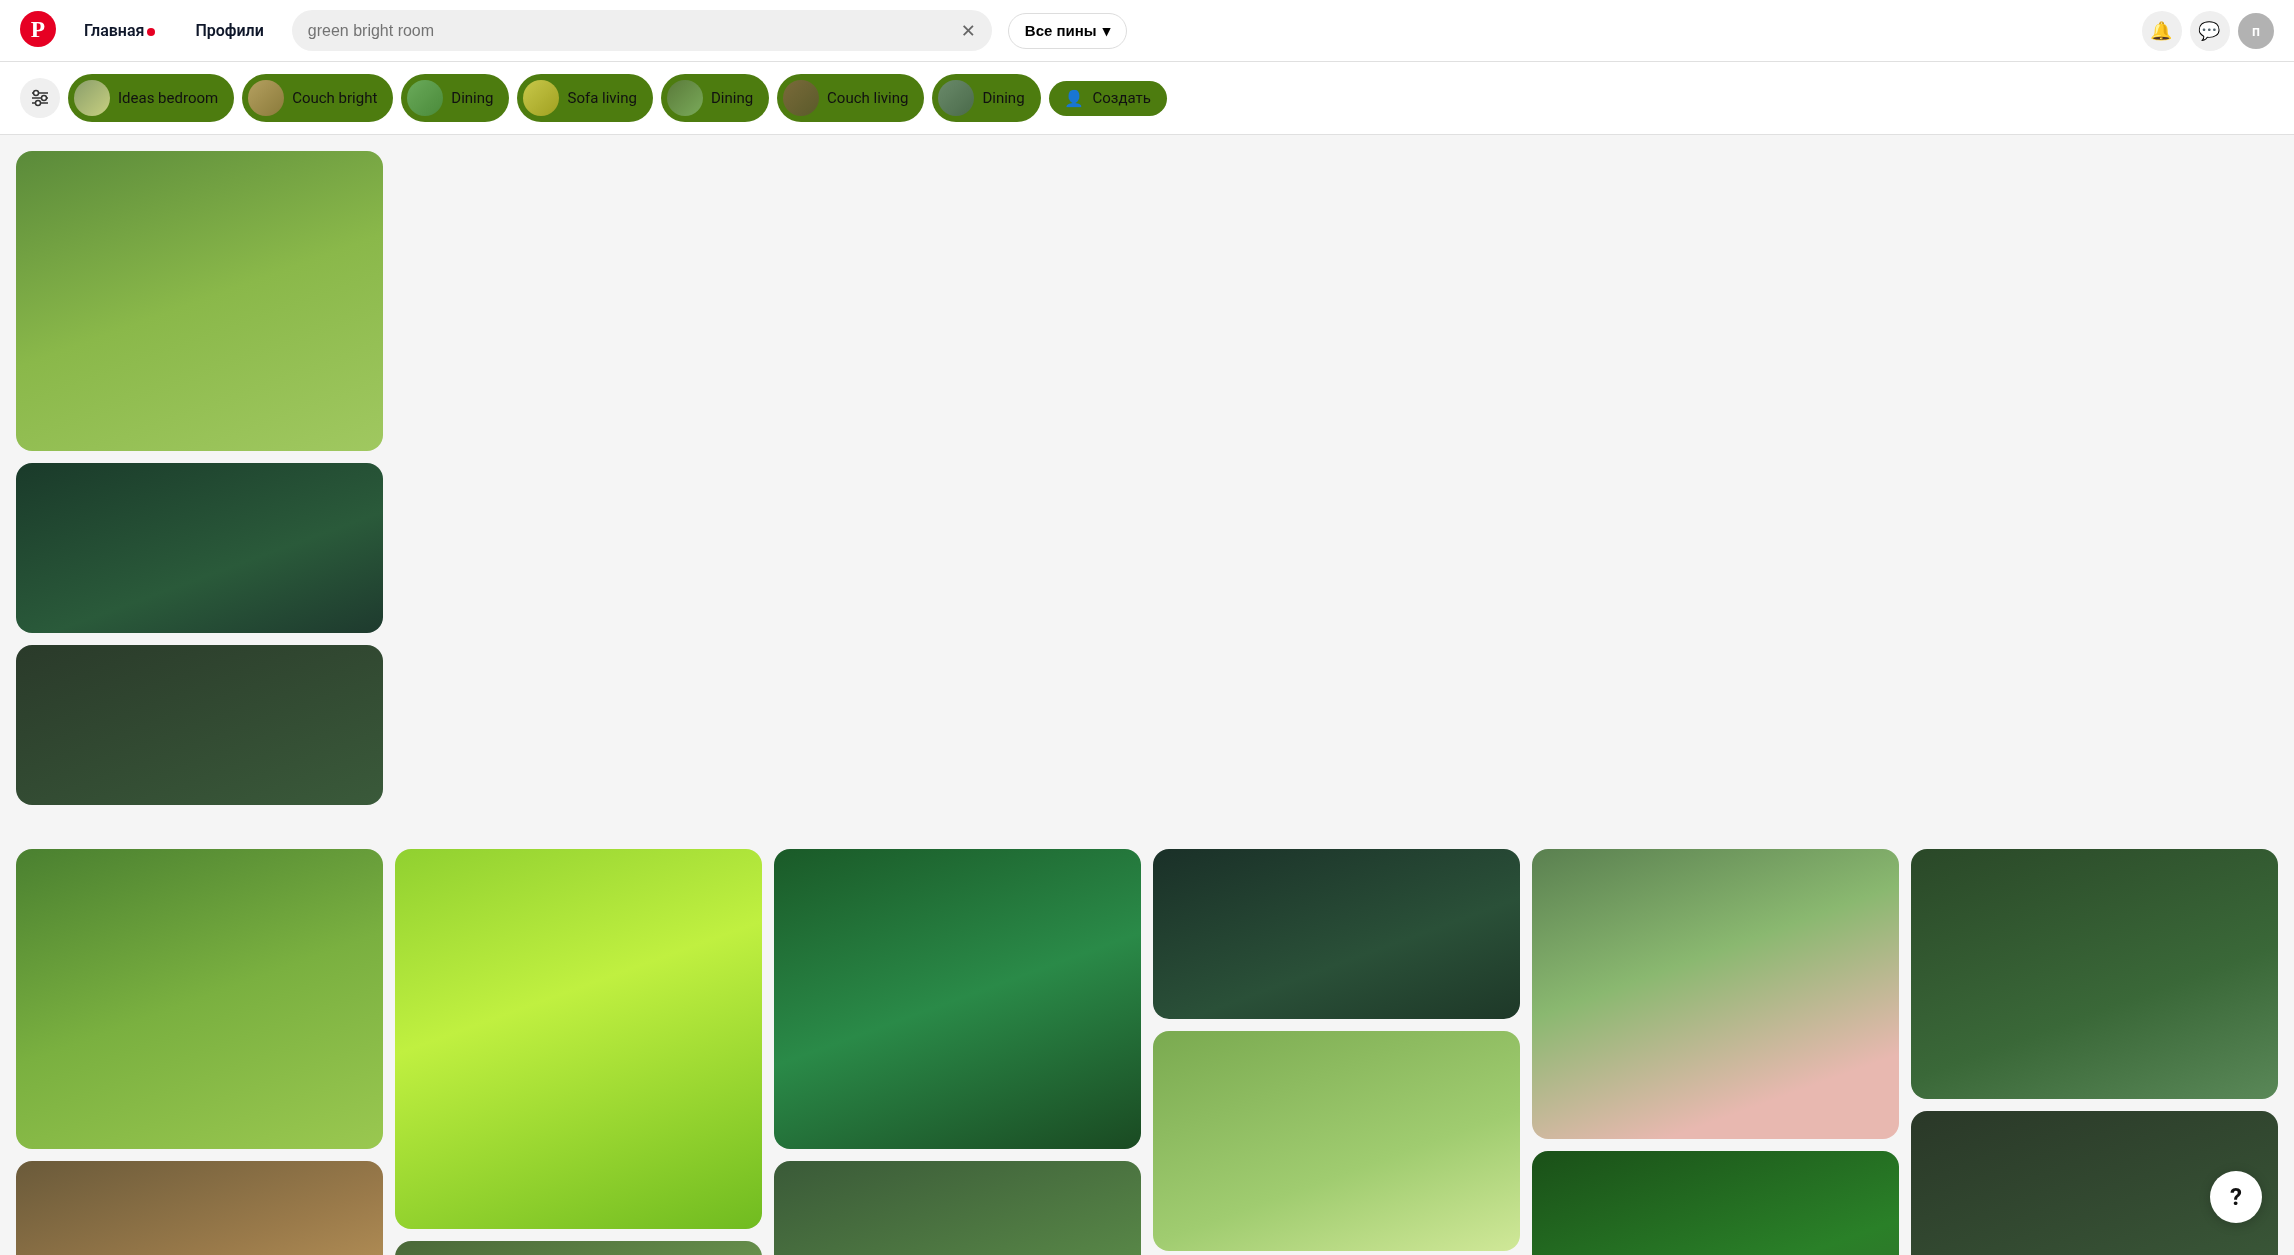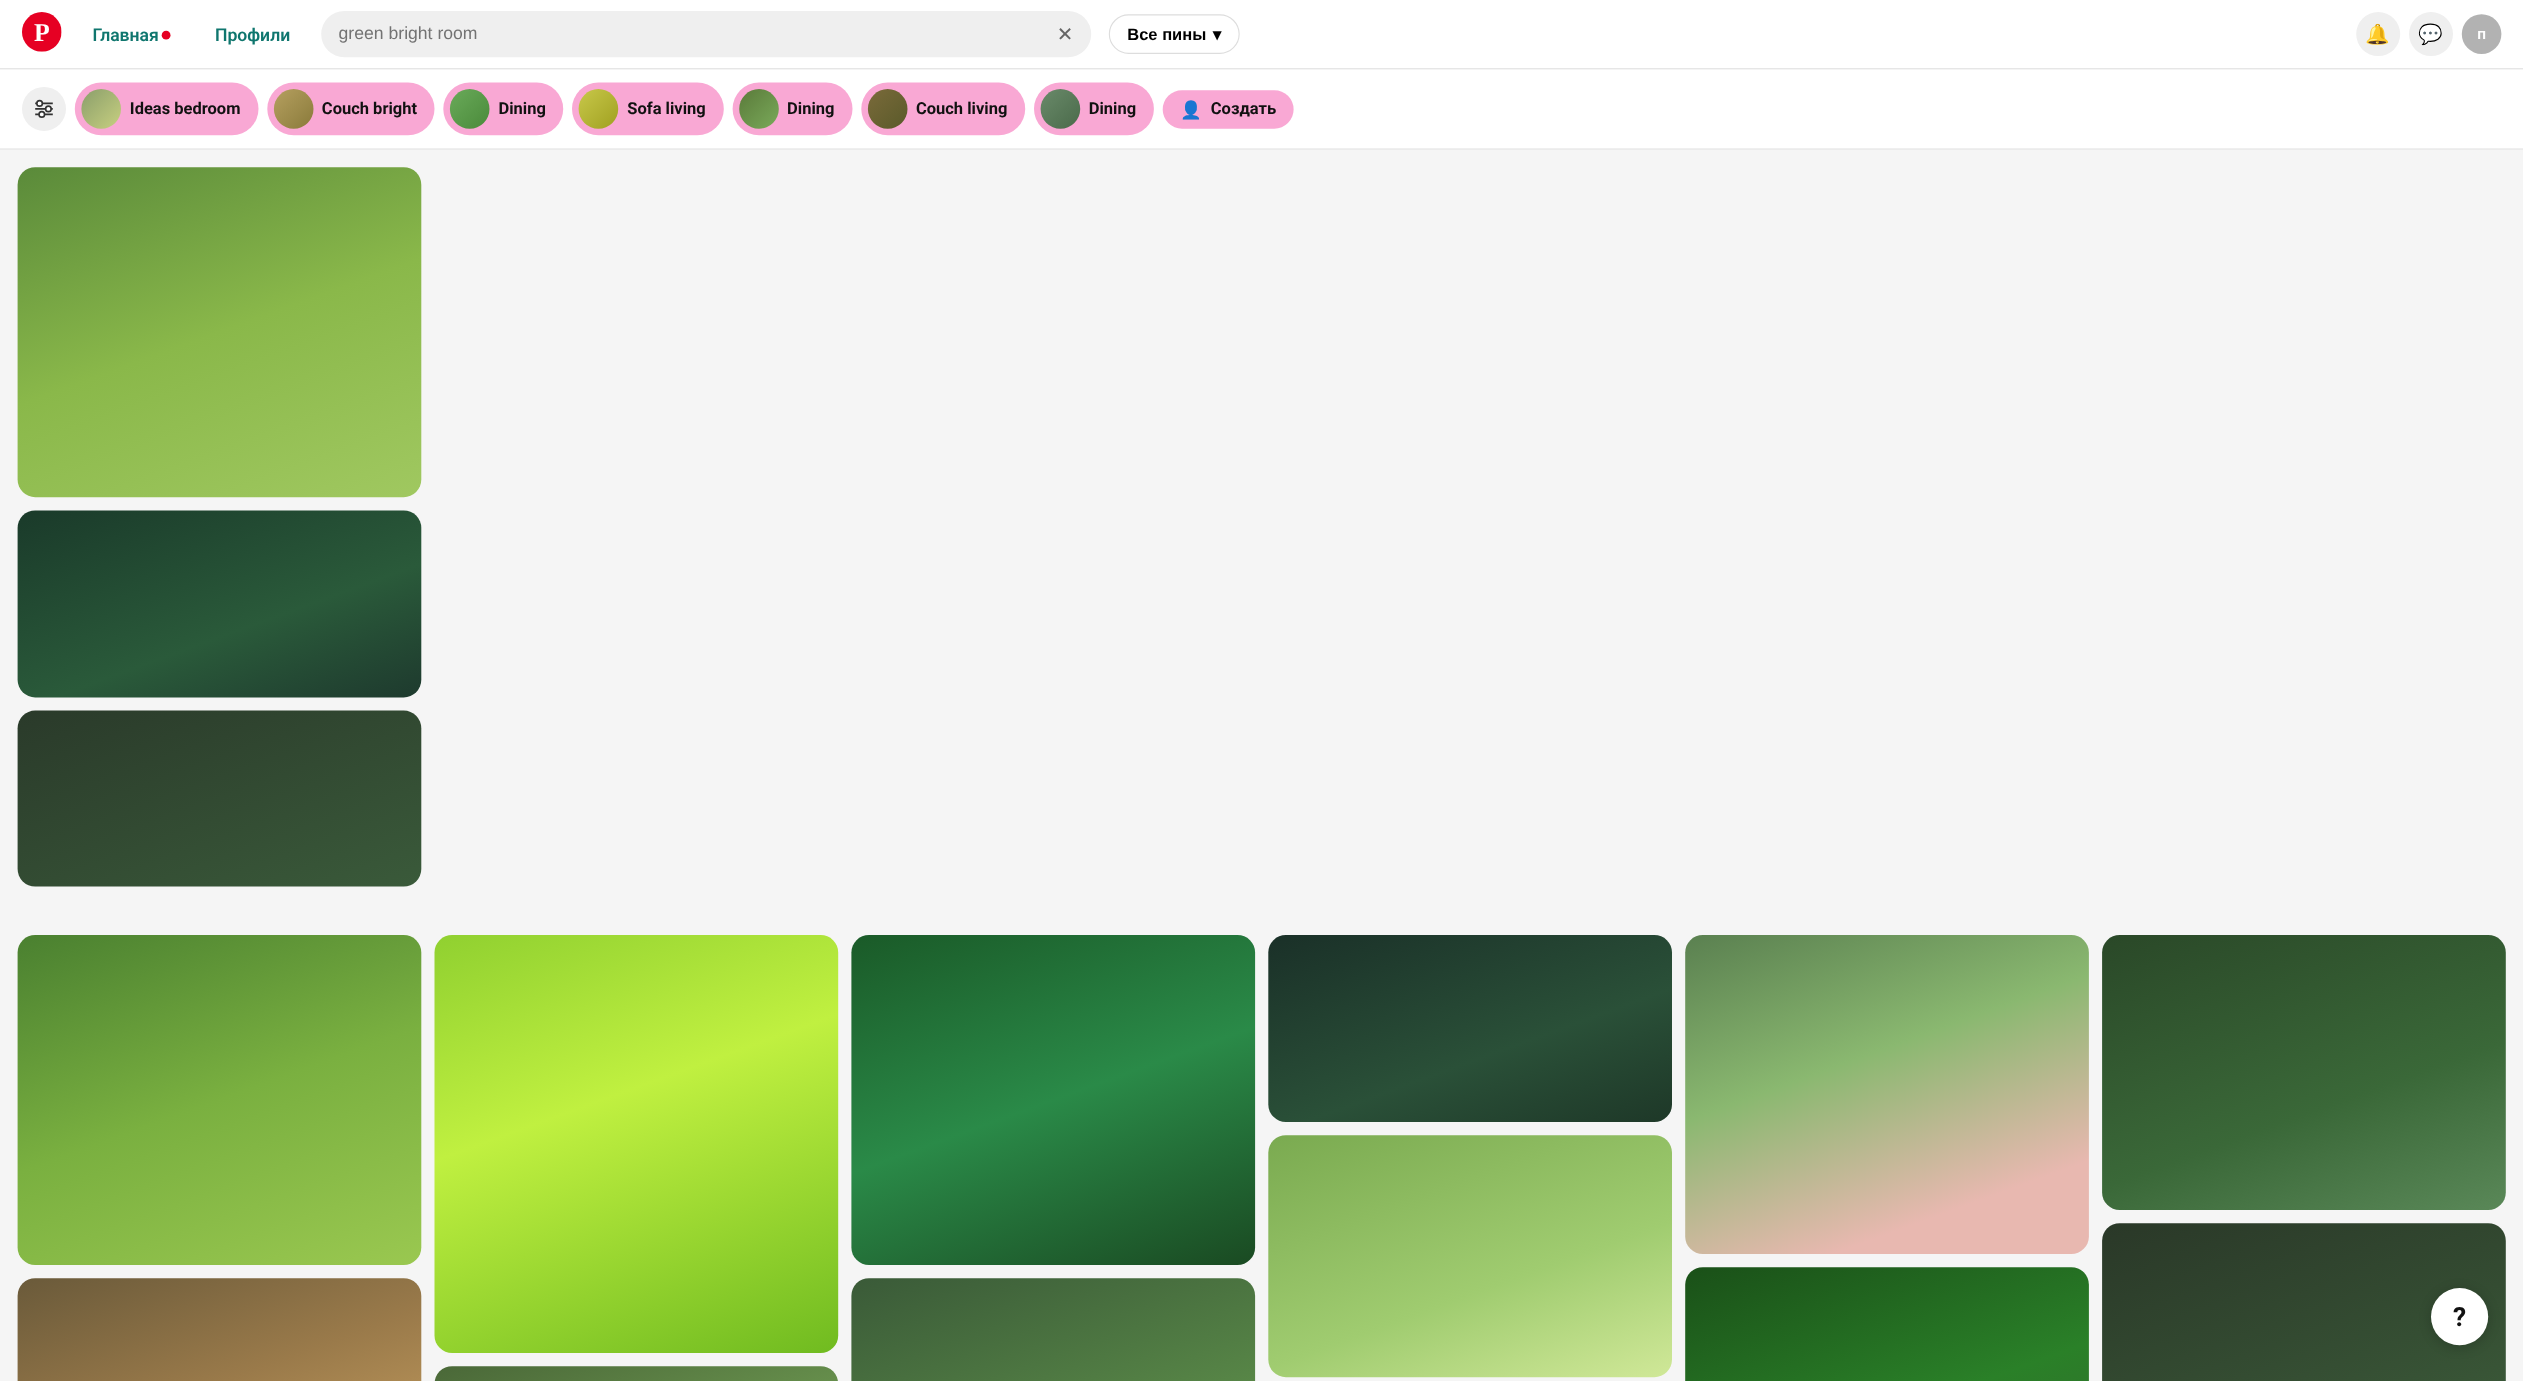--- a/index.html
+++ b/index.html
@@ -18,21 +18,21 @@
       z-index: 100;
     }
     .logo {
       width: 36px;
       height: 36px;
       flex-shrink: 0;
     }
     .nav-link {
       font-size: 16px;
       font-weight: 600;
-      color: #0f766e;
+      color: #0f172a;
       cursor: pointer;
       white-space: nowrap;
       text-decoration: none;
       padding: 8px 12px;
       border-radius: 24px;
     }
     .nav-dot {
       display: inline-block;
       width: 8px;
       height: 8px;
@@ -130,27 +130,27 @@
       align-items: center;
       justify-content: center;
       cursor: pointer;
       flex-shrink: 0;
       font-size: 16px;
     }
     .chip {
       display: flex;
       align-items: center;
       gap: 8px;
-      background: #f9a8d4;
+      background: #4d7c0f;
       border-radius: 32px;
       padding: 6px 16px 6px 6px;
       cursor: pointer;
       white-space: nowrap;
       font-size: 15px;
-      font-weight: 700;
+      font-weight: 400;
       color: #111;
       flex-shrink: 0;
     }
     .chip-thumb {
       width: 36px;
       height: 36px;
       border-radius: 50%;
       object-fit: cover;
       flex-shrink: 0;
       overflow: hidden;

